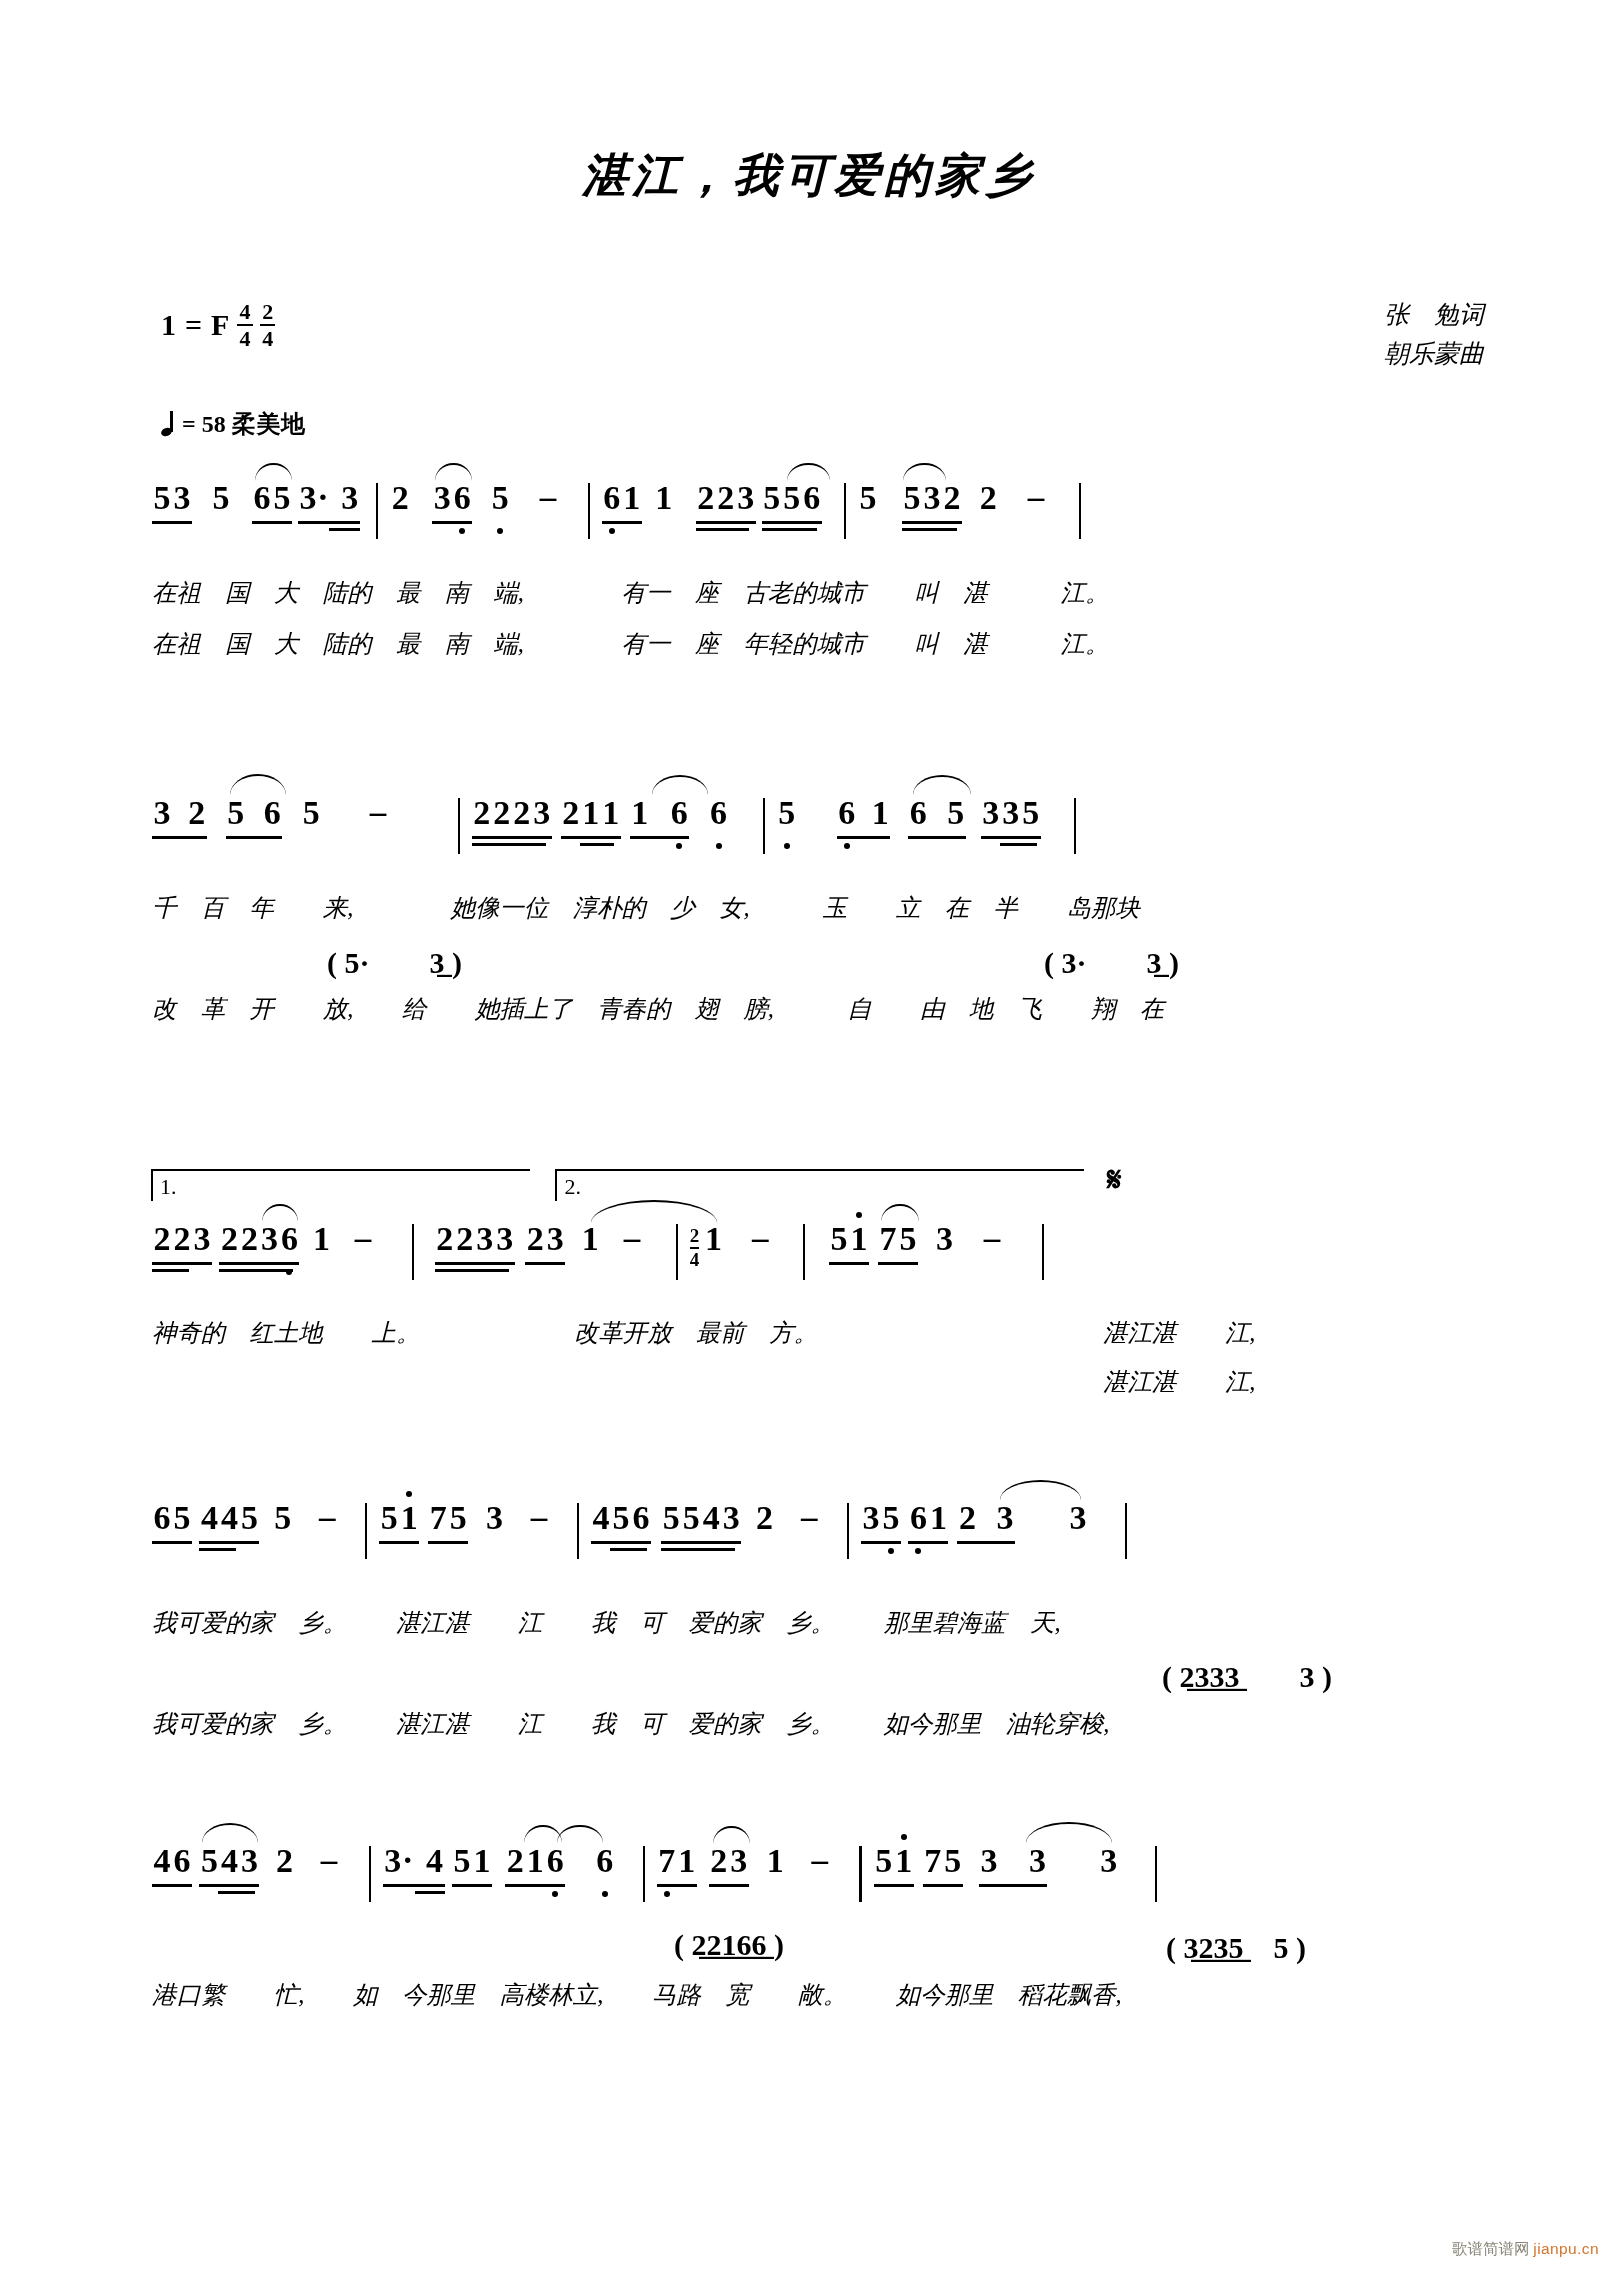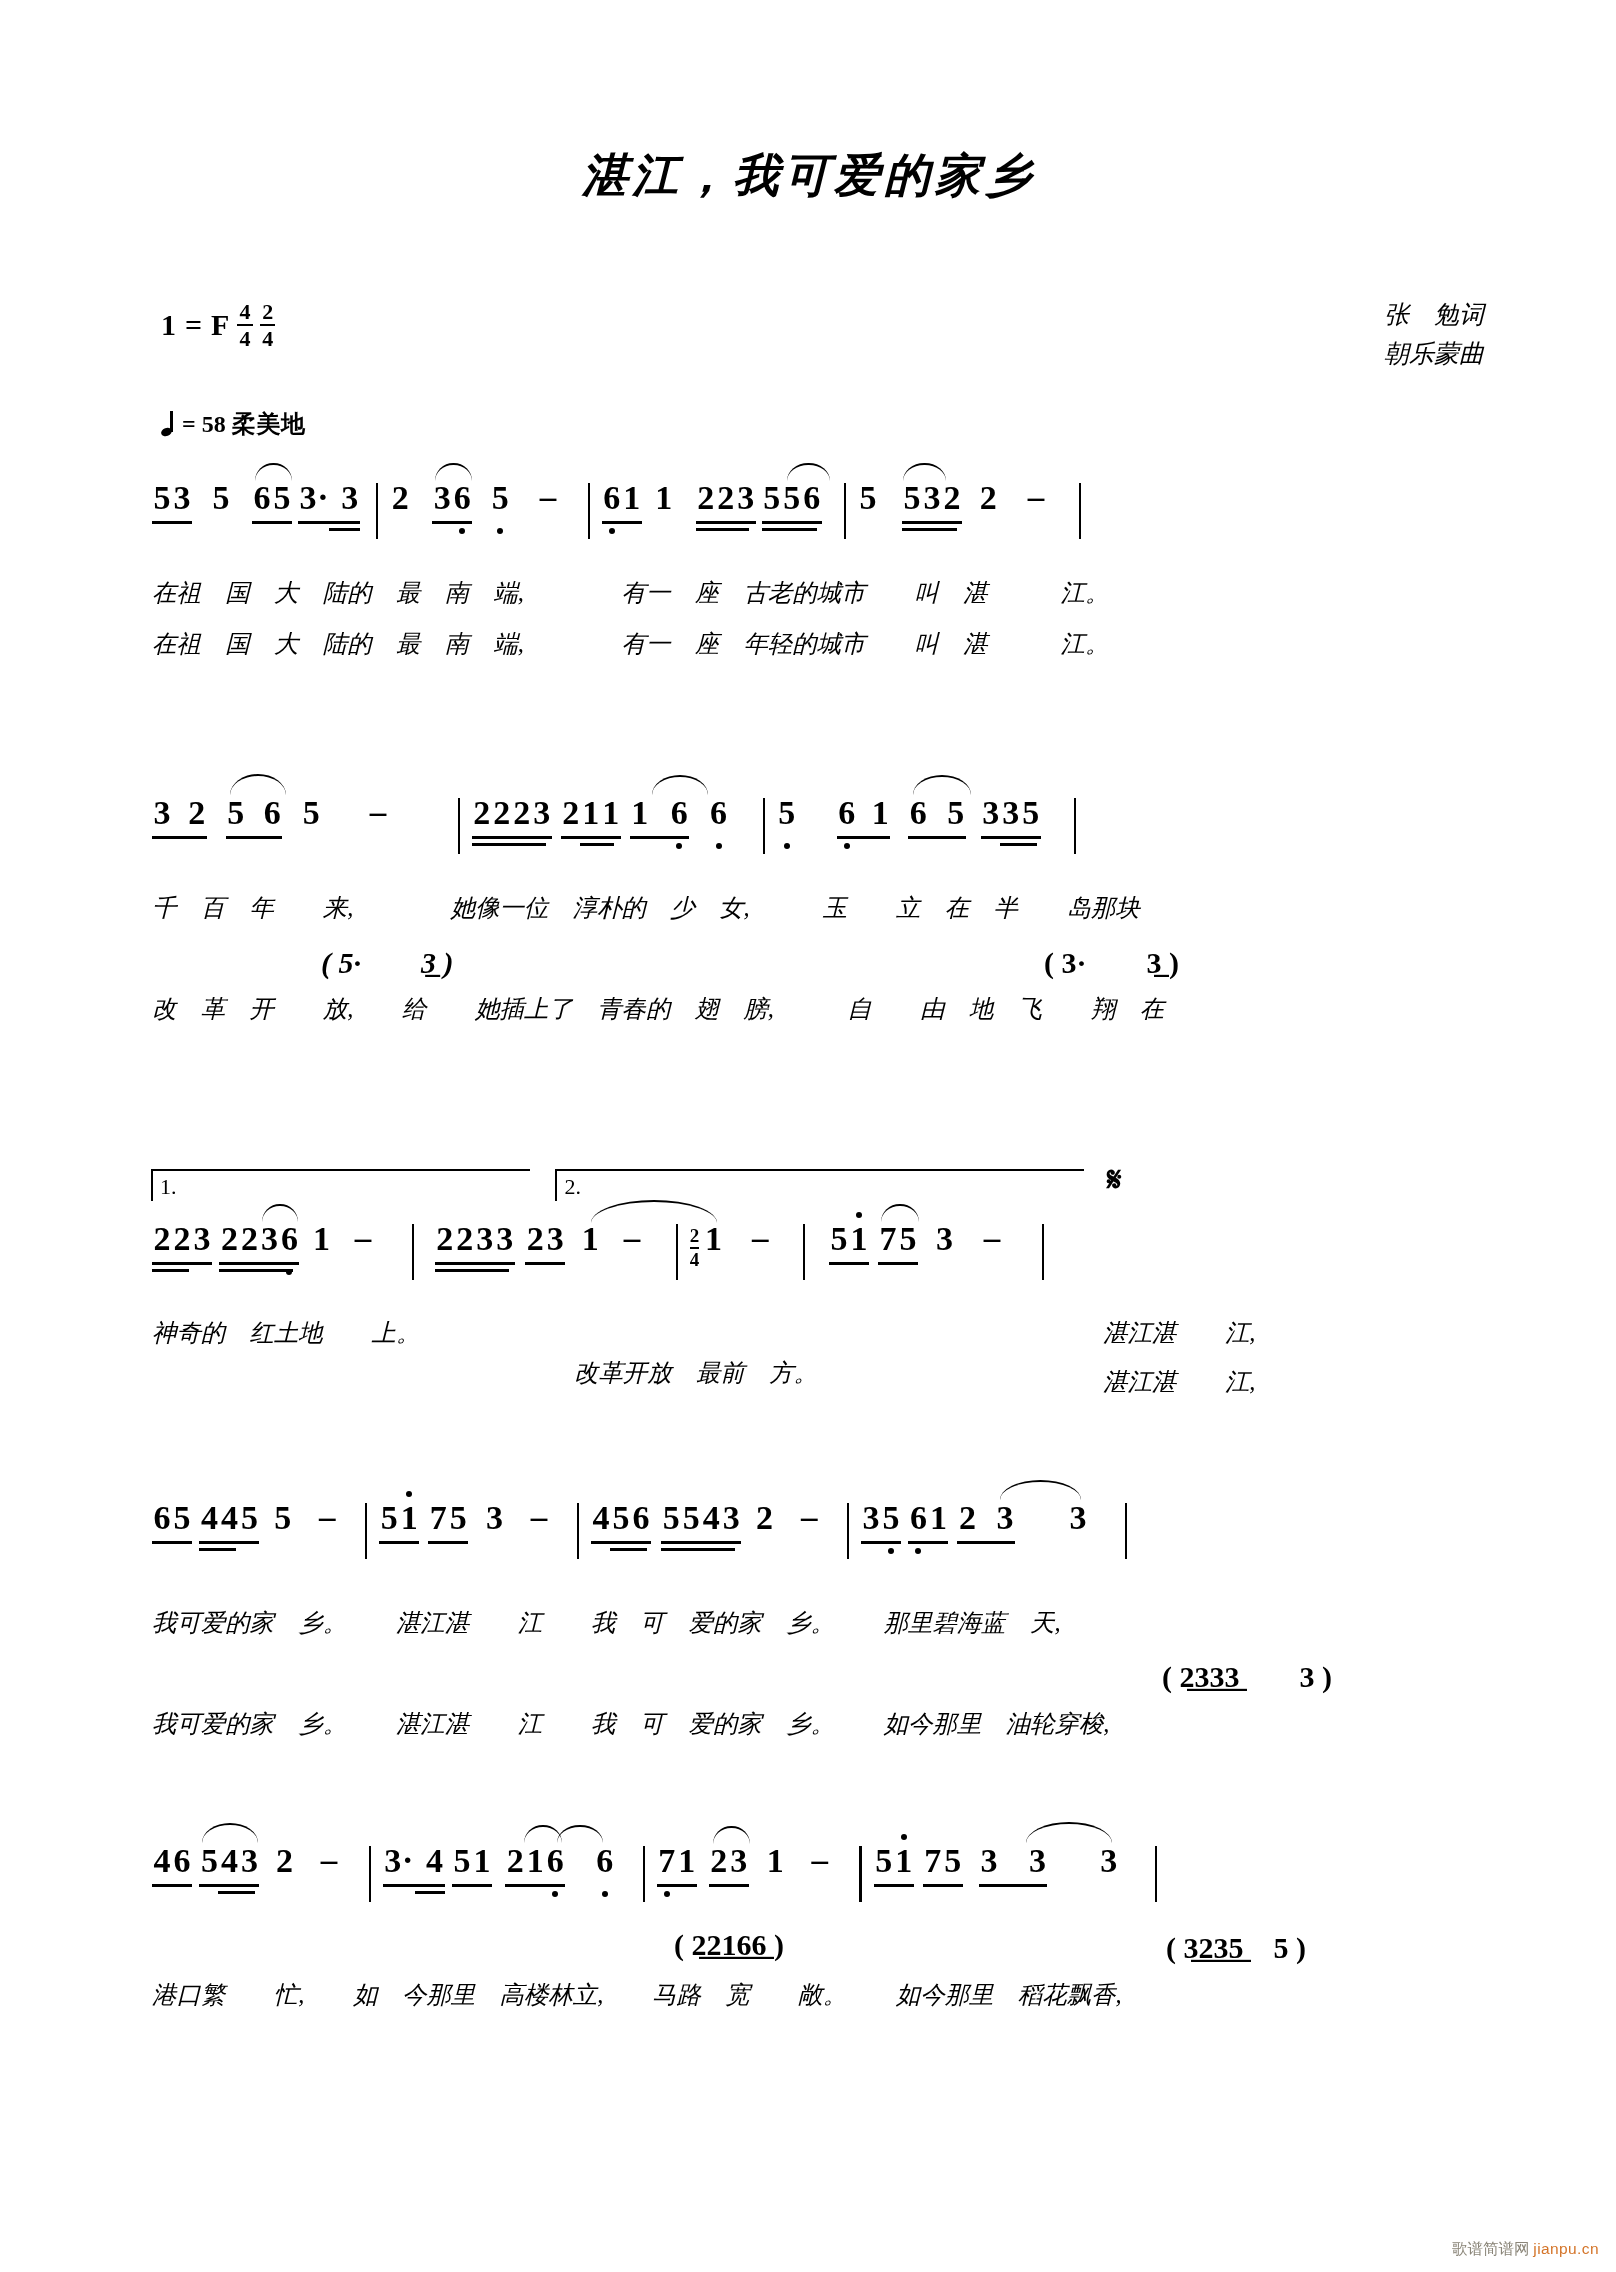--- a/index.html
+++ b/index.html
@@ -463,21 +463,21 @@
         <span class="beam1"></span>
         <span class="beam2" style="left:19px; width:37px;"></span>
       </div>
     </div>
     <span class="barline" style="margin-left:33px;"></span>
   </div>
   <div class="lyric-row" style="margin-top:16.3px;">
     <span class="lyr" style="left:0;">千　百　年　　来,　　　　她像一位　淳朴的　少　女,　　　玉　　立　在　半　　岛那块</span>
   </div>
   <div class="alt-row" style="margin-top:4.4px;">
-    <span class="paren" style="left:169px; top:0;font-style:italic;">( 5·　　3̲ )</span>
+    <span class="paren" style="left:175px; top:0;">( 5·　　3̲ )</span>
     <span class="paren" style="left:892px; top:0;">( 3·　　3̲ )</span>
   </div>
   <div class="lyric-row" style="margin-top:7.4px;">
     <span class="lyr" style="left:0;">改　革　开　　放,　　给　　她插上了　青春的　翅　膀,　　　自　　由　地　飞　　翔　在</span>
   </div>
 </div>
 
 <div class="system" id="sys3" style="top:1169px;">
 
   <div class="volta" style="left:-1.5px; top:0; width:377px;">
@@ -555,21 +555,21 @@
         <span class="beam1"></span>
         <span class="tie" style="left:3px; width:38px; top:-18px;"></span>
       </div>
       <span class="n" style="margin-right:25px;"><span class="num">3</span></span>
       <span class="dash">–</span>
     </div>
     <span class="barline" style="margin-left:37px;"></span>
   </div>
   <div class="lyric-row" style="margin-top:15px; position:relative;">
     <span class="lyr" style="left:0;">神奇的　红土地　　上。</span>
-    <span class="lyr" style="left:422px;margin-top:40px;">改革开放　最前　方。</span>
+    <span class="lyr" style="left:422px;">改革开放　最前　方。</span>
     <span class="lyr" style="left:951px;">湛江湛　　江,</span>
   </div>
   <div class="lyric-row" style="margin-top:3px; position:relative;">
     <span class="lyr" style="left:951px;">湛江湛　　江,</span>
   </div>
 </div>
 
 <div class="system" id="sys4" style="top:1501px;">
   <div class="notes-row">
 

